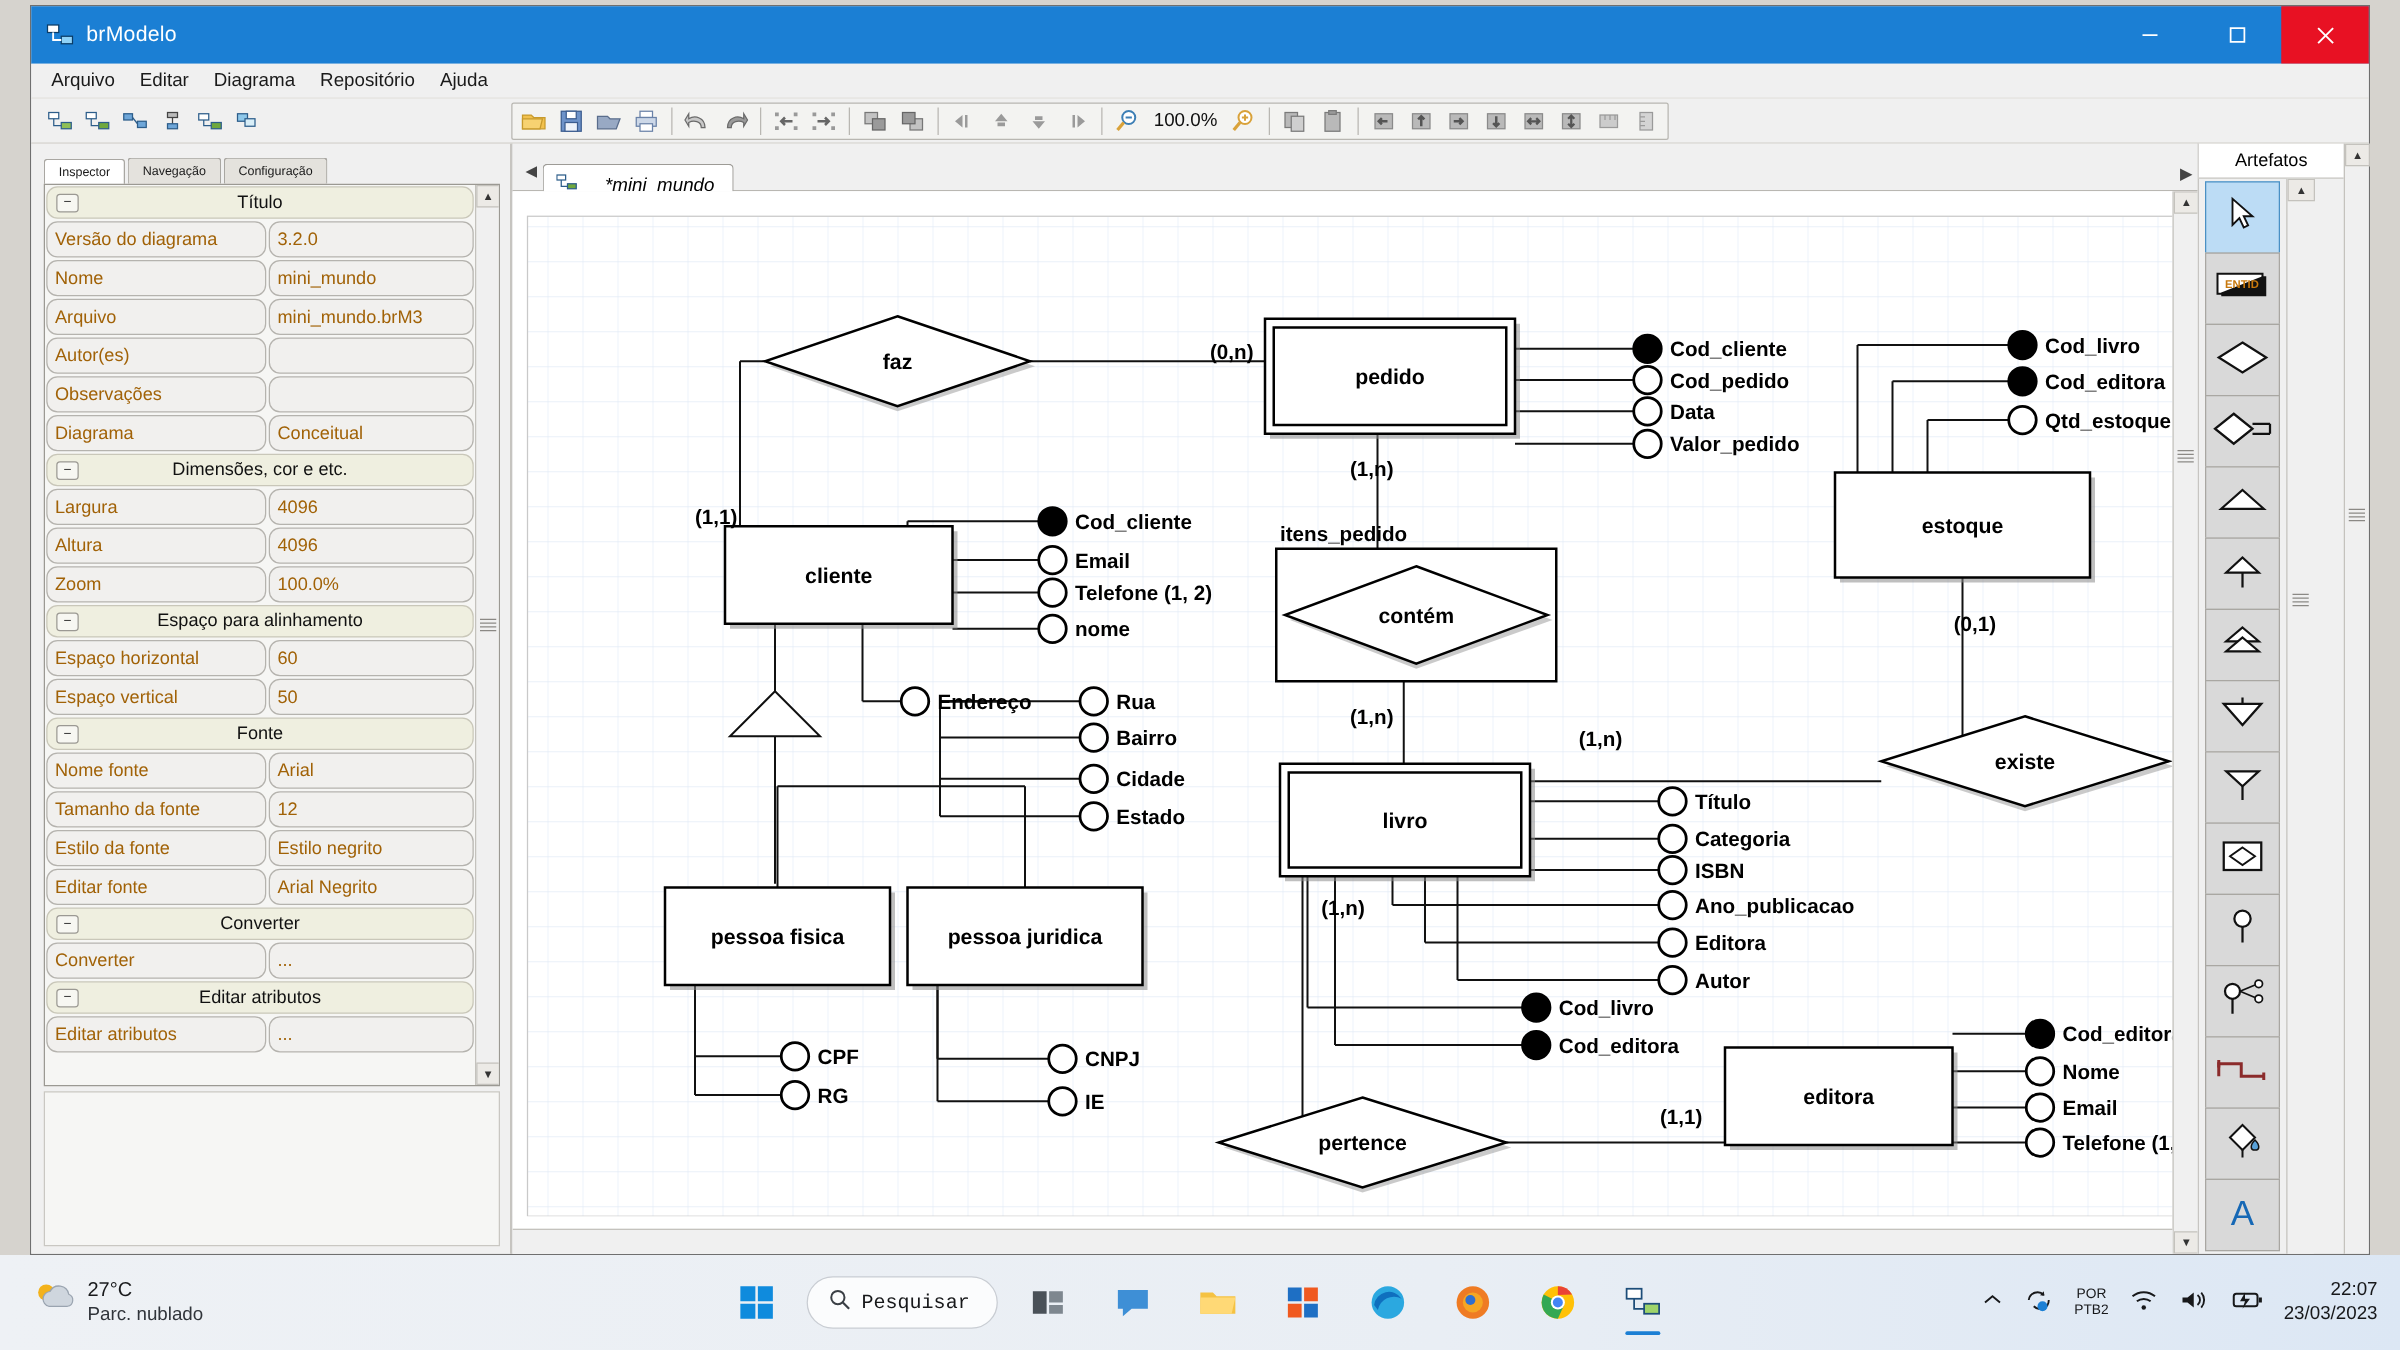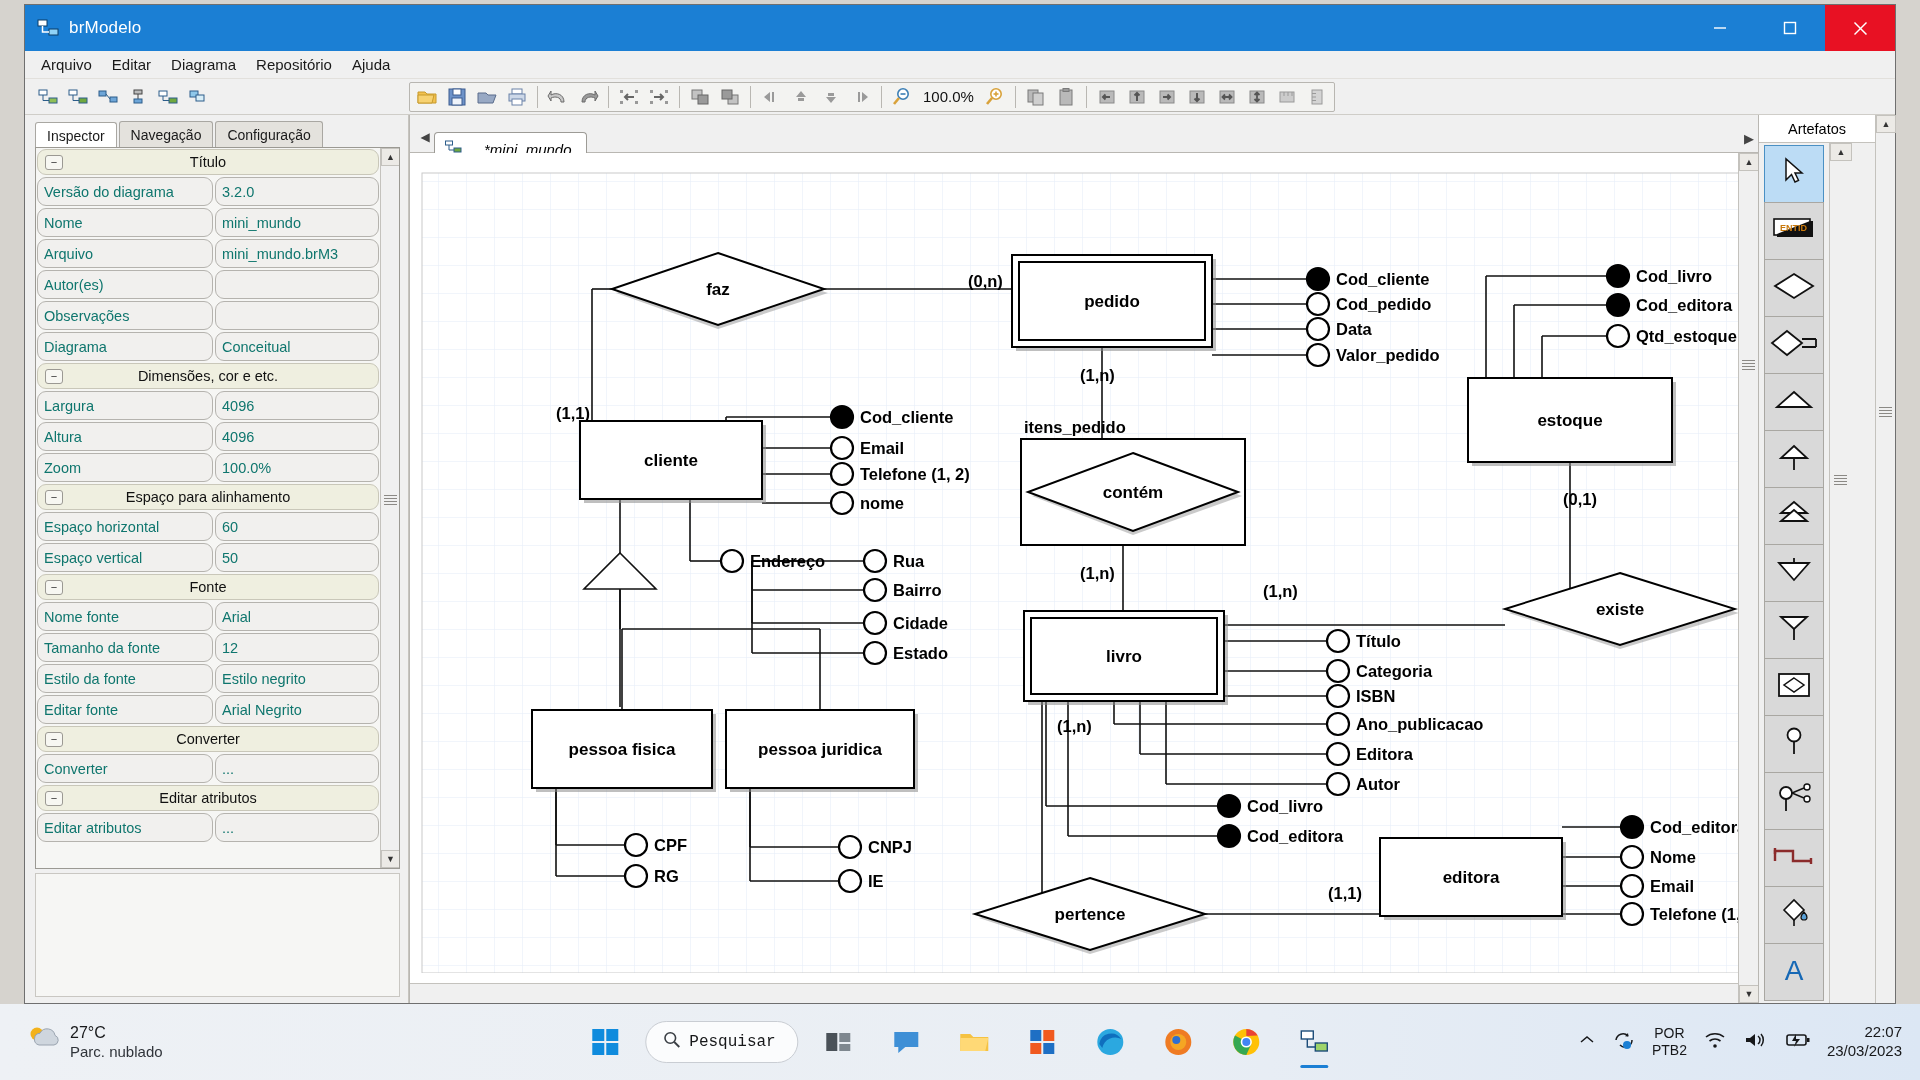--- a/index.html
+++ b/index.html
@@ -33,28 +33,28 @@
   .tb-outline { border:1px solid #b8b6b1; border-radius:2px; padding:1px 2px; background:#f3f3f1; }
   .zoomlabel { font-size:15px; color:#111; padding:0 6px; font-weight:400; }
 
   
   #workarea { flex:1; display:flex; min-height:0; }
 
   
   #leftpanel { width:384px; flex:0 0 384px; background:#f0f0f0; display:flex; flex-direction:column;
                border-right:1px solid #c6c4bf; }
   #tabs { display:flex; align-items:flex-end; height:28px; padding-left:10px; margin-top:4px; }
-  .tab { font-size:14px; padding:5px 11px 4px 11px; border:1px solid #a9a7a2; border-bottom:none;
+  .tab { font-size:10px; padding:5px 11px 4px 11px; border:1px solid #a9a7a2; border-bottom:none;
          background:#e4e2dd; border-radius:3px 3px 0 0; color:#1a1a1a; margin-right:2px; }
   .tab.active { background:#fff; position:relative; top:1px; }
   #proptable { margin:0 8px 0 10px; border:1px solid #9b9993; background:#f6f6f4; flex:0 0 auto;
                height:722px; position:relative; overflow:hidden; }
   .prow { display:flex; height:31px; align-items:stretch; }
   .pcell { border:1px solid #b5b3ae; border-radius:9px; margin:1px; display:flex; align-items:center;
-           padding:0 6px; font-size:14.5px; color:#0f766e; background:#f1f0ee; overflow:hidden; white-space:nowrap; }
+           padding:0 6px; font-size:14.5px; color:#a16207; background:#f1f0ee; overflow:hidden; white-space:nowrap; }
   .pcell.key { width:176px; flex:0 0 176px; }
   .pcell.val { flex:1; }
   .psection { display:flex; height:26px; align-items:center; background:#efefe0; border:1px solid #c9c7b9;
               border-radius:9px; margin:1px; position:relative; justify-content:center; }
   .psection .lbl { font-size:14.5px; color:#111; }
   .psection .minus { position:absolute; left:7px; width:18px; height:15px; border:1px solid #9b9993;
               border-radius:3px; background:#f7f7f2; display:flex; align-items:center; justify-content:center;
               font-size:11px; line-height:1; color:#333; }
   #prop-scroll { position:absolute; right:0; top:0; width:19px; height:100%; background:#f0f0f0;
                  border-left:1px solid #c4c2bd; }
@@ -103,21 +103,21 @@
   #weather { display:flex; align-items:flex-start; gap:10px; margin-left:26px; }
   #weather .txt { font-size:16px; color:#17181a; line-height:1.25; }
   #weather .txt .sub { font-size:15px; color:#30343a; }
   #tb-center { position:absolute; left:50%; transform:translateX(-50%); display:flex; align-items:center; gap:12px;font-family:Liberation Mono, monospace; }
   .tb-app { width:56px; height:56px; display:flex; align-items:center; justify-content:center; position:relative; }
   .tb-app.active::after { content:""; position:absolute; bottom:2px; left:14px; width:28px; height:3px;
                           background:#1b7fd4; border-radius:2px; }
   #search-pill { display:flex; align-items:center; gap:9px; height:42px; padding:0 22px 0 17px;
                  background:#fbfcfd; border:1px solid #c9cdd3; border-radius:21px; font-size:16px; color:#17181a; }
   #tb-right { position:absolute; right:18px; display:flex; align-items:center; gap:16px; }
-  .tray-lang { font-size:14px; line-height:1.2; text-align:center; color:#17181a; }
+  .tray-lang { font-size:11px; line-height:1.2; text-align:center; color:#17181a; }
   .tray-clock { font-size:15px; line-height:1.25; text-align:right; color:#17181a; }
 </style>
 </head>
 <body>
 
 <div id="app-window">
 
   <div id="titlebar">
     <span class="tbicon">
       <svg width="22" height="20" viewBox="0 0 22 20">

